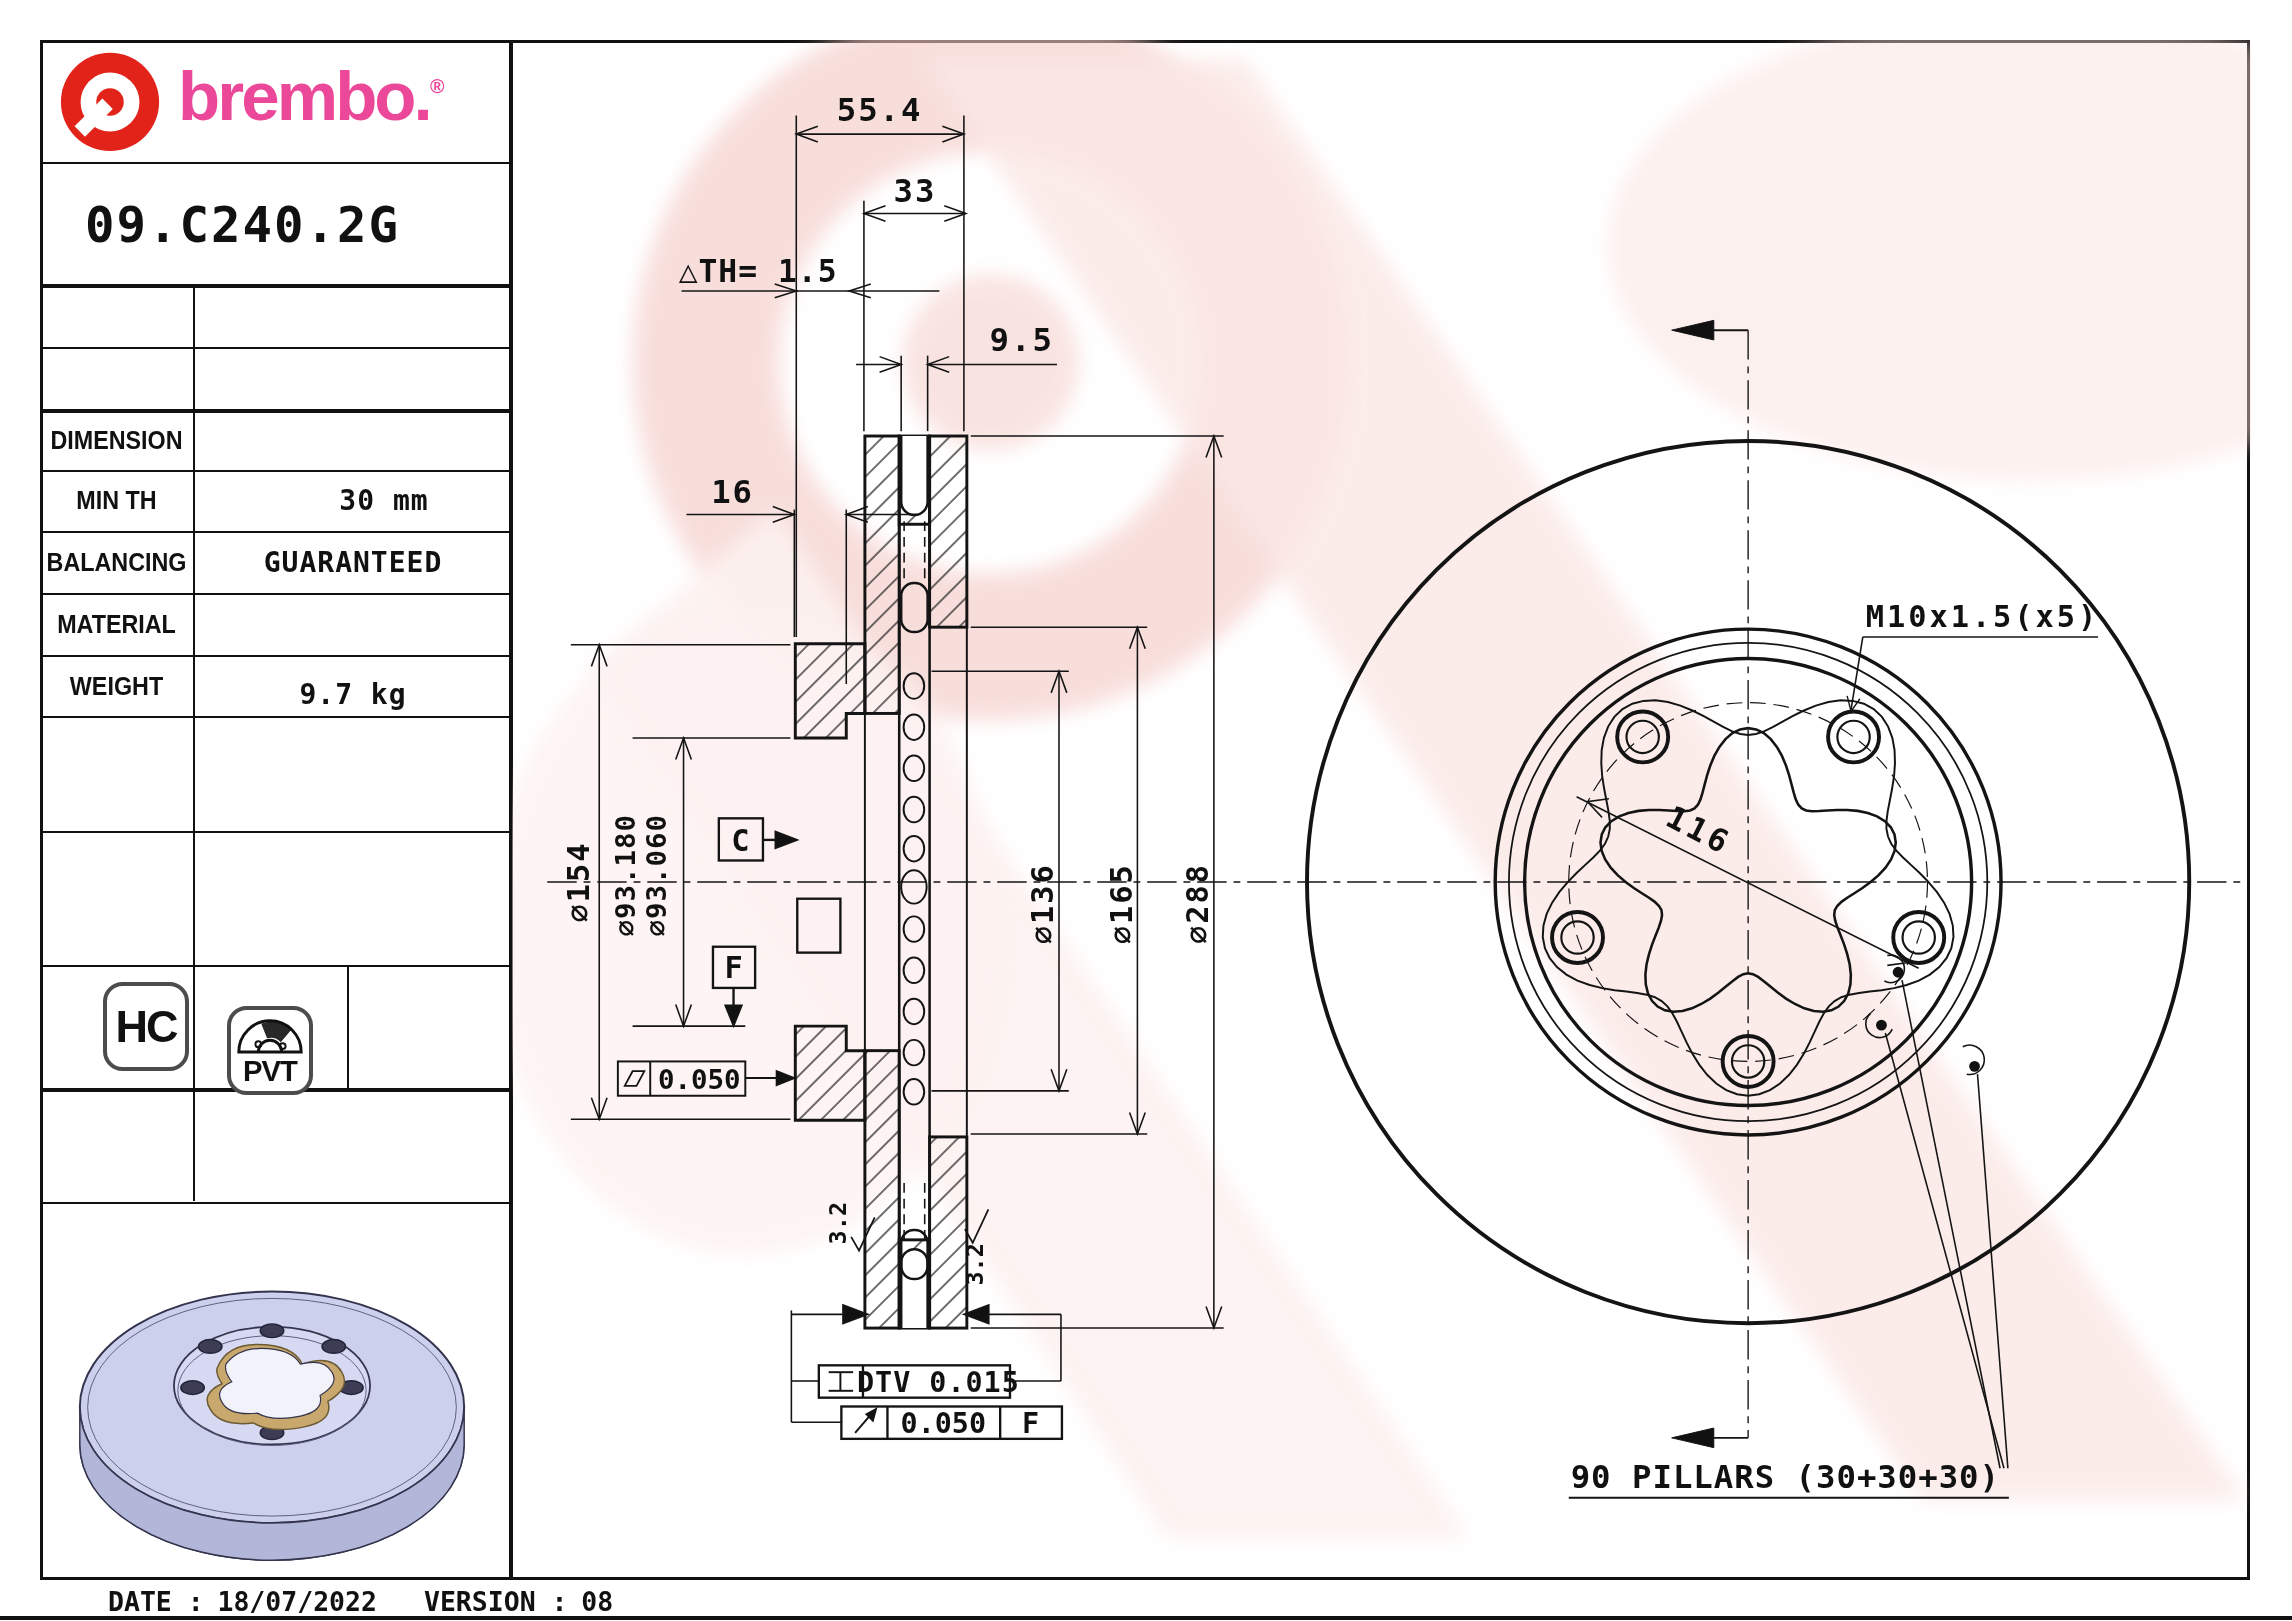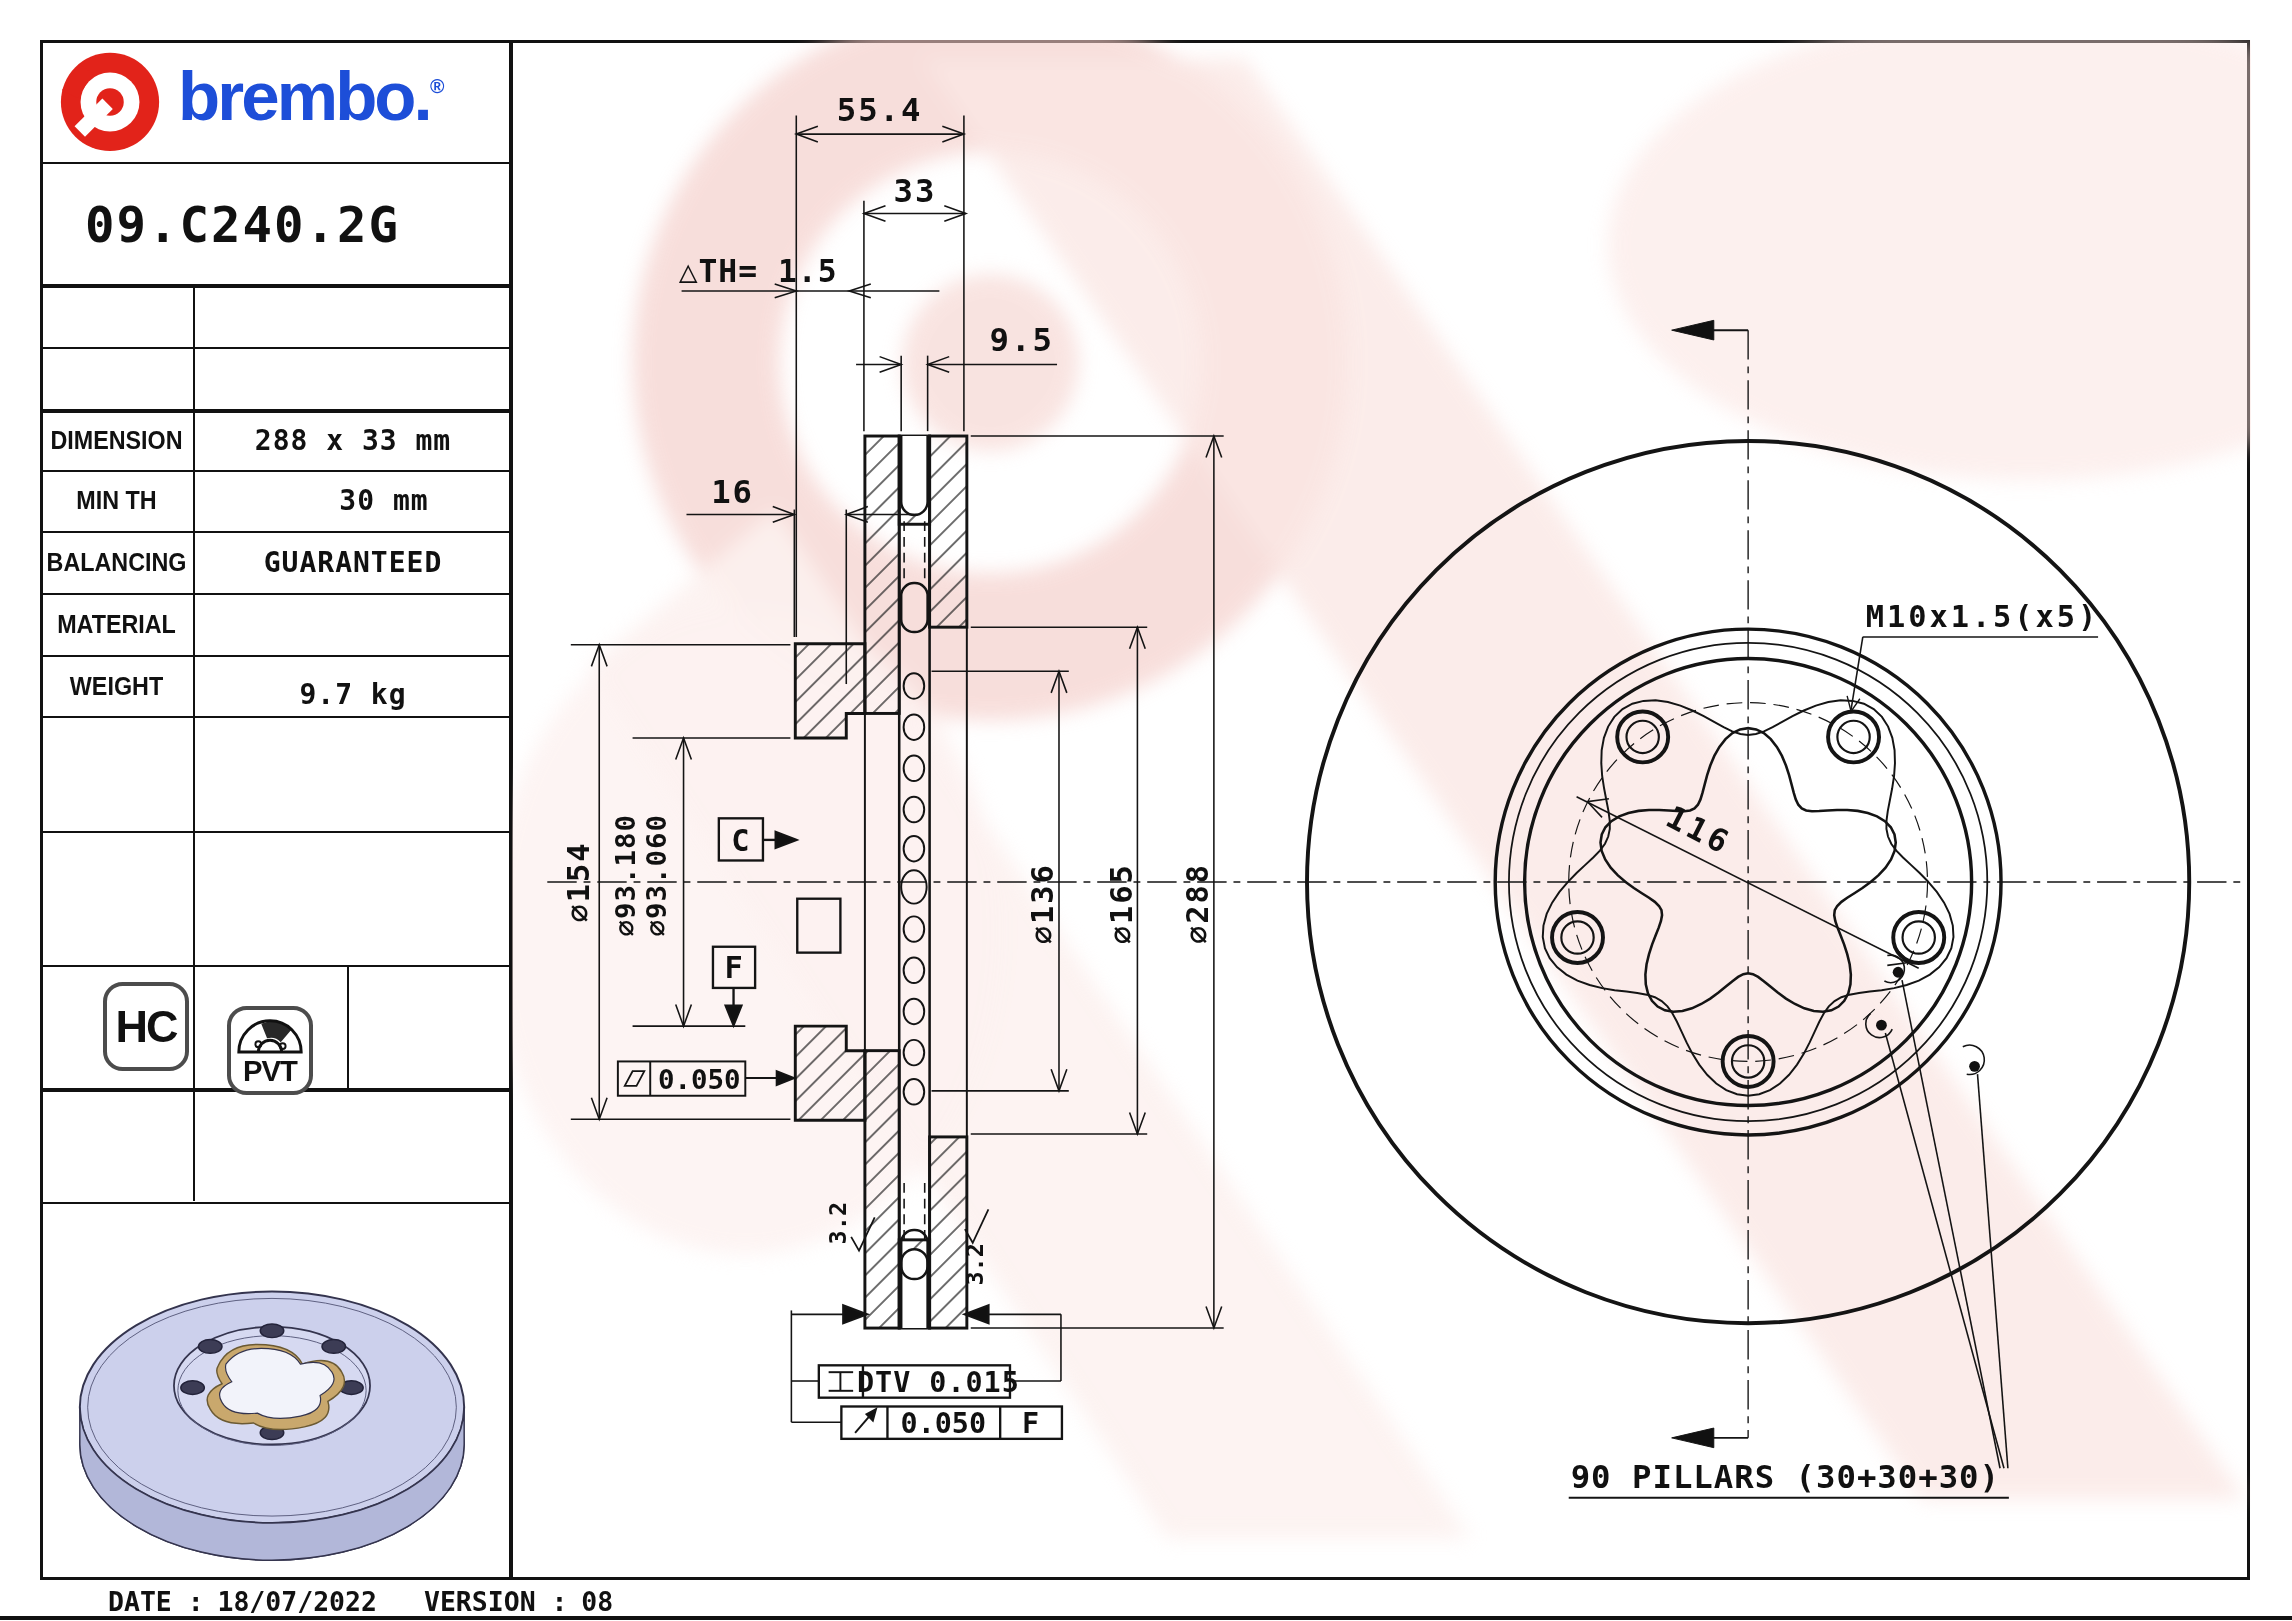--- a/index.html
+++ b/index.html
@@ -13,21 +13,21 @@
   #frame{position:absolute;left:40px;top:40px;width:2210px;height:1540px;
          border:3.9px solid #111;box-sizing:border-box;}
   .cellTxt{position:absolute;display:flex;align-items:center;justify-content:center;
            font-weight:700;white-space:pre;}
   .lbl{font-size:26.5px;letter-spacing:0px;transform:scaleX(.88);}
   .val{font-family:"DejaVu Sans Mono",monospace;font-size:28px;letter-spacing:1px;}
   #partnum{position:absolute;left:61px;top:173px;width:451px;height:104px;
            font-family:"DejaVu Sans Mono",monospace;font-weight:700;font-size:49px;
            letter-spacing:2px;display:flex;align-items:center;margin-left:24px;}
   #brandtxt{position:absolute;left:178px;top:57px;font-weight:900;font-size:69px;
-            letter-spacing:-2.9px;color:#1d4ed8;}
+            letter-spacing:-2.9px;color:#ec4899;}
   #brandtxt sup{font-size:19.6px;letter-spacing:0;vertical-align:27.4px;}
   .badge{position:absolute;width:86px;height:89px;border:4.9px solid #4c4c4c;border-radius:19.6px;
          box-sizing:border-box;background:#fff;display:flex;align-items:center;justify-content:center;}
   #hcBadge{left:71px;top:982px;font-weight:900;font-size:45px;letter-spacing:-2px;margin-left:32px;}
   #pvtBadge{left:227px;top:1006px;justify-content:center;}
   #footer{position:absolute;left:108px;top:1586px;font-family:"DejaVu Sans Mono",monospace;
           font-weight:700;font-size:26.5px;display:flex;gap:13.7px;white-space:pre;}
   #bottomEdge{position:absolute;left:0;top:1616px;width:2293px;height:3.9px;background:#111;}
   svg text{font-family:"DejaVu Sans Mono",monospace;font-weight:700;fill:#111;}
 </style>
@@ -60,21 +60,20 @@
     <circle cx="57" cy="58" r="30" fill="#ffffff"></circle>
     <circle cx="57" cy="58" r="14" fill="#e2231a"></circle>
     <rect x="14" y="50" width="40" height="15" fill="#ffffff" transform="rotate(-45 57 58)"></rect>
     <path d="M8,46 L26,20 L40,29 L24,54 Z" fill="#e2231a"></path>
   </svg>
   <div id="brandtxt"><span>brembo.</span><sup>®</sup></div>
 
   <div id="partnum">09.C240.2G</div>
 
   <div class="cellTxt lbl" style="left:40px;top:409px;width:153px;height:62px;">DIMENSION</div>
-  <div class="cellTxt val" style="left:194px;top:409px;width:318px;height:62px;">288 x 33 mm</div>
   <div class="cellTxt lbl" style="left:40px;top:470px;width:153px;height:61px;">MIN TH</div>
   <div class="cellTxt val" style="left:194px;top:470px;width:380px;height:61px;">30 mm</div>
   <div class="cellTxt lbl" style="left:40px;top:531px;width:153px;height:62px;">BALANCING</div>
   <div class="cellTxt val" style="left:194px;top:531px;width:318px;height:62px;">GUARANTEED</div>
   <div class="cellTxt lbl" style="left:40px;top:593px;width:153px;height:62px;">MATERIAL</div>
   <div class="cellTxt lbl" style="left:40px;top:655px;width:153px;height:62px;">WEIGHT</div>
   <div class="cellTxt val" style="left:194px;top:655px;width:318px;height:78px;">9.7 kg</div>
 
   <div class="badge" id="hcBadge">
       <span>HC</span>

